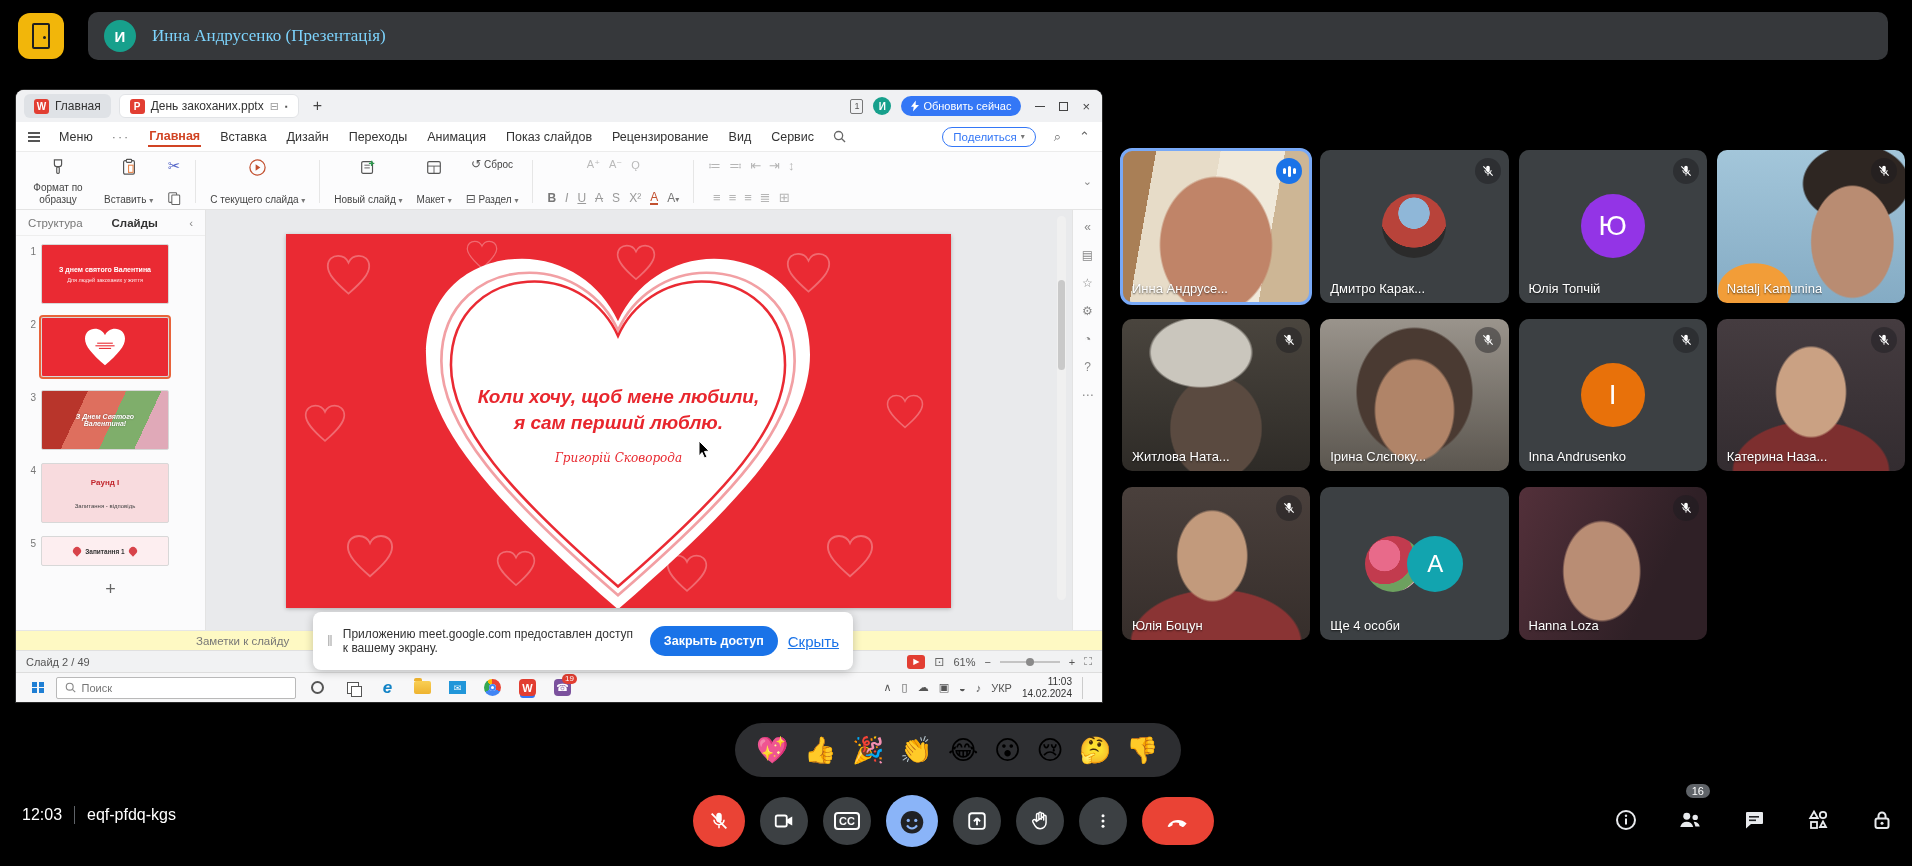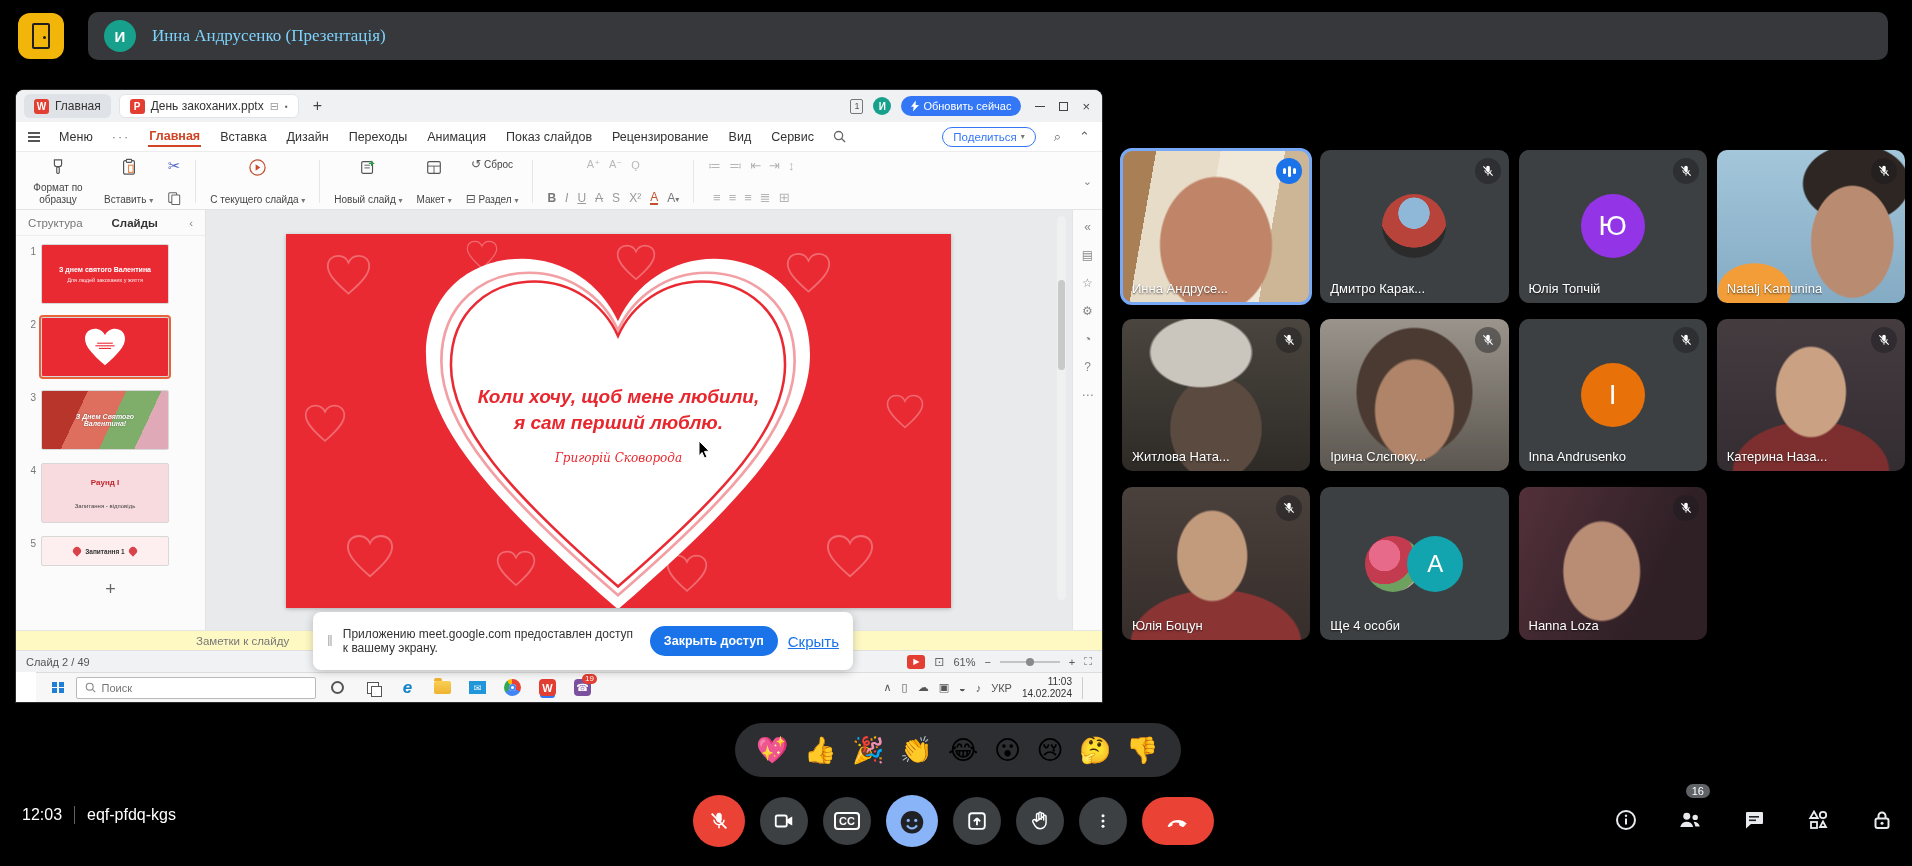--- a/index.html
+++ b/index.html
@@ -87,21 +87,21 @@
   .vthumb { position:absolute; top:64px; left:1px; width:7px; height:90px; background:#c9c9c9; border-radius:4px; }
   .rail { width:30px; border-left:1px solid #e3e3e3; background:#fbfbfc; display:flex; flex-direction:column; align-items:center; gap:14px; padding-top:10px; color:#888; font-size:12px; }
   .notesrow { height:20px; border-top:1px solid #e6e6e6; background:#fef9c3; font-size:11.5px; color:#777; display:flex; align-items:center; padding-left:180px; flex:0 0 auto; }
 
   .statusbar { height:22px; background:#f1f2f3; border-top:1px solid #e0e0e0; display:flex; align-items:center; font-size:11px; color:#555; padding:0 10px; gap:10px; flex:0 0 auto; }
   .sbright { margin-left:auto; display:flex; align-items:center; gap:9px; }
   .playbtn { width:18px; height:14px; background:#e23e32; border-radius:3px; color:#fff; font-size:8px; display:flex; align-items:center; justify-content:center; }
   .zslider { width:60px; height:2px; background:#c4c4c4; position:relative; }
   .zknob { position:absolute; left:26px; top:-3px; width:8px; height:8px; border-radius:50%; background:#8a8a8a; }
 
-  .taskbar { height:30px; background:#f7f7f8; border-top:1px solid #ddd; display:flex; align-items:center; padding:0 16px; gap:12px; flex:0 0 auto;margin-left:20px; }
+  .taskbar { height:30px; background:#f7f7f8; border-top:1px solid #ddd; display:flex; align-items:center; padding:0 16px; gap:12px; flex:0 0 auto; }
   .startbtn { display:grid; grid-template-columns:5px 5px; grid-gap:1.5px; }
   .startbtn i { width:5px; height:5px; background:#1f7fd4; }
   .searchbox { width:240px; height:22px; background:#fff; border:1px solid #b9b9b9; border-radius:2px; display:flex; align-items:center; gap:6px; padding:0 8px; }
   .searchbox input { border:none; outline:none; font-size:11px; width:170px; color:#333; background:transparent; }
   .tbicons { display:flex; align-items:center; gap:15px; }
   .tbi { width:20px; height:20px; display:flex; align-items:center; justify-content:center; font-size:14px; }
   .cortana { width:13px; height:13px; border:2px solid #555; border-radius:50%; }
   .taskview { width:12px; height:12px; border:1.5px solid #555; position:relative; background:#fff; }
   .taskview::after { content:""; position:absolute; left:3px; top:3px; width:9px; height:9px; border:1.5px solid #555; background:#fff; }
   .edge { color:#1283c6; font-weight:bold; font-size:17px; font-style:italic; }

